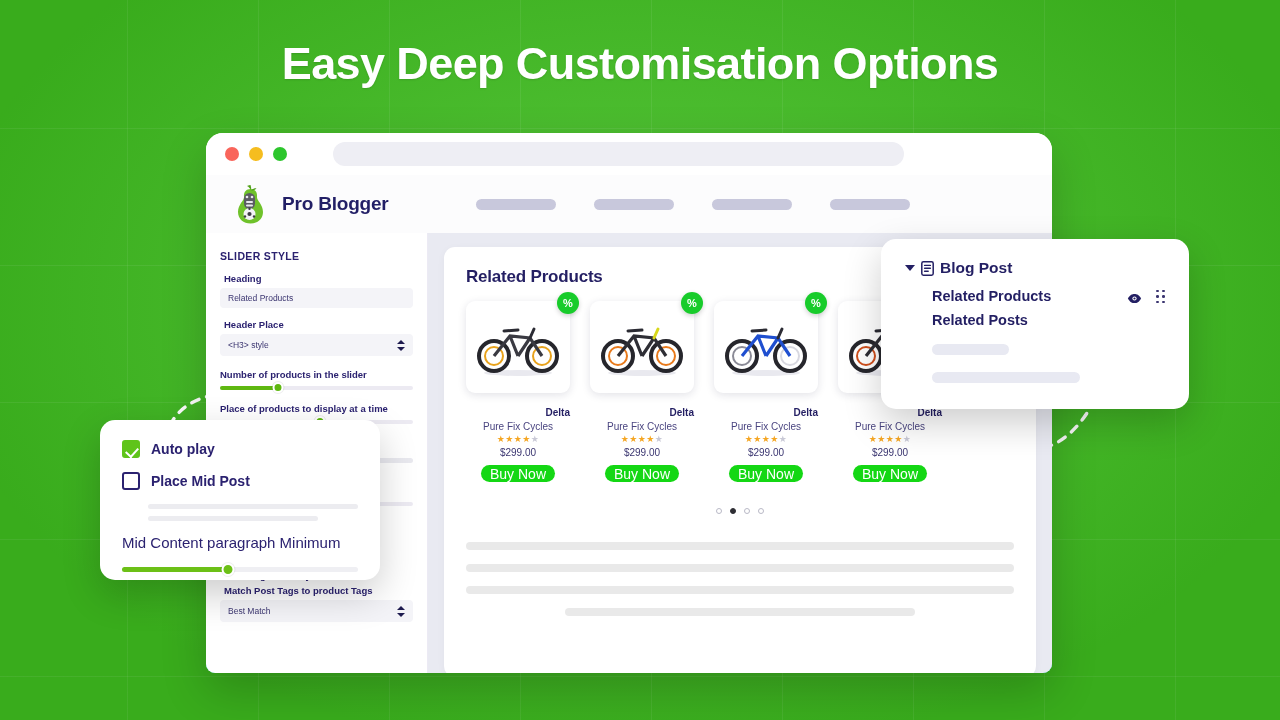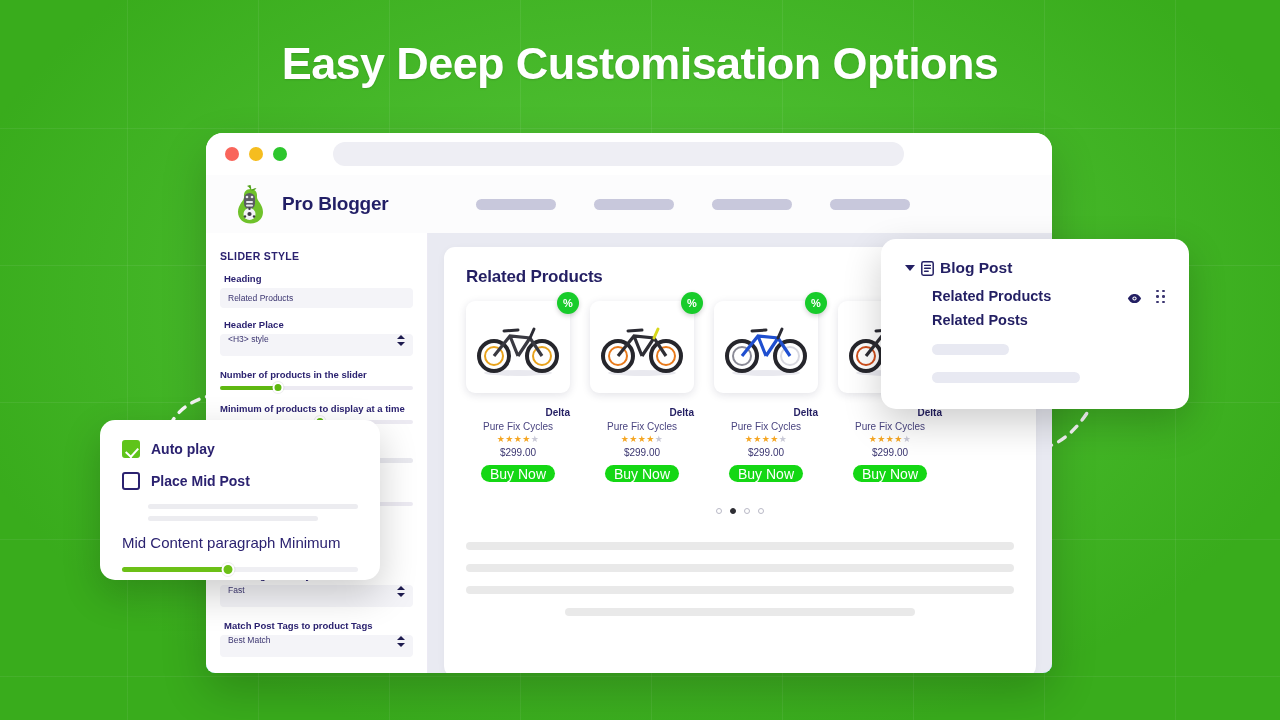--- a/index.html
+++ b/index.html
@@ -98,21 +98,21 @@
   }
   .fld-input {
     height: 20px; background: #f4f4f8; border-radius: 4px;
     font-size: 8.5px; color: #3b3570;
     display: flex; align-items: center; padding-left: 8px;
     margin-bottom: 11px;
   }
   .fld-select {
     height: 22px; background: #f4f4f8; border-radius: 4px;
     font-size: 8.5px; color: #3b3570;
-    display: flex; padding: 0 8px;
+    display: flex; align-items: center; padding: 0 8px;
     margin-bottom: 13px; justify-content: space-between;
   }
   .spin { width: 8px; height: 13px; position: relative; flex: 0 0 8px; }
   .spin::before, .spin::after {
     content: ""; position: absolute; left: 0; width: 0; height: 0;
     border-left: 4px solid transparent; border-right: 4px solid transparent;
   }
   .spin::before { top: 1px; border-bottom: 4.5px solid #1e1b4f; }
   .spin::after { bottom: 1px; border-top: 4.5px solid #1e1b4f; }
 
@@ -303,21 +303,21 @@
           <span class="spin"></span>
         </div>
 
         <div class="slider-label">Number of products in the slider</div>
         <div class="slider">
           <div class="trk"></div>
           <div class="fill" style="width:30%"></div>
           <div class="knob" style="left:30%"></div>
         </div>
 
-        <div class="slider-label">Minimum of products to display at a time</div>
+        <div class="slider-label">Place of products to display at a time</div>
         <div class="slider">
           <div class="trk"></div>
           <div class="fill" style="width:52%"></div>
           <div class="knob" style="left:52%"></div>
         </div>
 
         <div class="chkrow">
           <span class="chk on"></span>
           <span class="chklab">Auto play</span>
         </div>
@@ -325,24 +325,20 @@
         <div class="ghost" style="width:72%"></div>
         <div class="slider-label" style="margin-top:10px;">m</div>
         <div class="slider">
           <div class="trk"></div>
           <div class="fill" style="width:0%"></div>
         </div>
         <div class="ghost" style="width:28%; margin-top:16px;"></div>
         <div class="slider-label" style="margin-top:26px;">s</div>
 
         <div class="fld-label" style="margin-top:6px;">Matching Accuracy</div>
-        <div class="fld-select">
-          <span>Fast</span>
-          <span class="spin"></span>
-        </div>
 
         <div class="fld-label">Match Post Tags to product Tags</div>
         <div class="fld-select">
           <span>Best Match</span>
           <span class="spin"></span>
         </div>
       </div>
 
       <div id="preview">
         <div id="preview-card">

